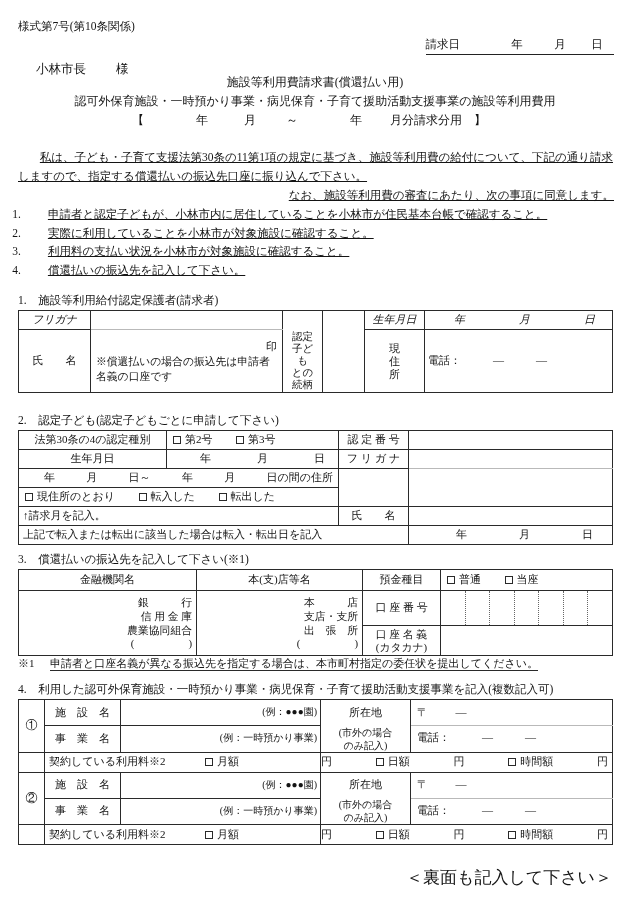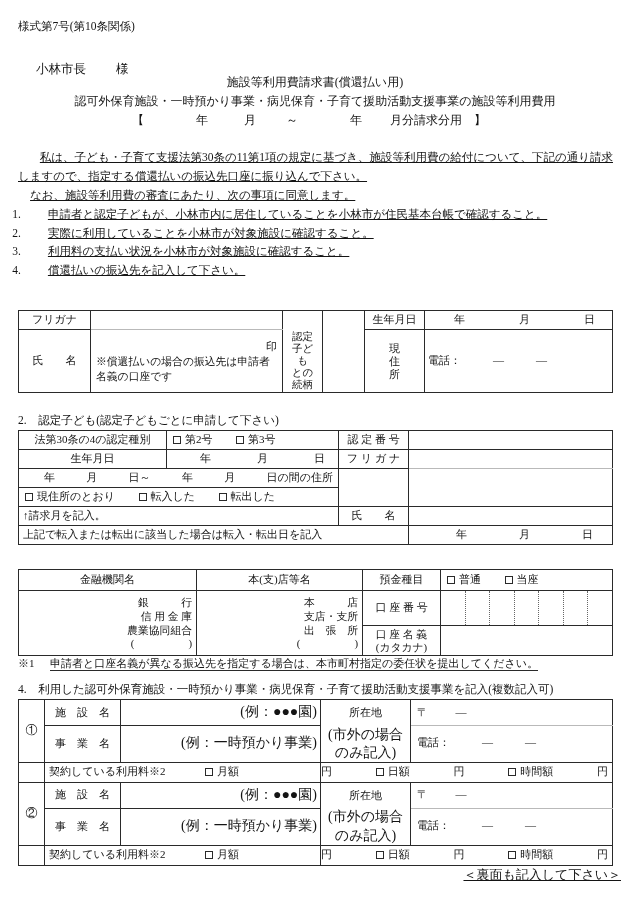--- a/index.html
+++ b/index.html
@@ -36,21 +36,21 @@
   .title3 .sp-y{display:inline-block;width:52px;}
   .title3 .sp-m{display:inline-block;width:36px;}
   .title3 .sp-t{display:inline-block;width:30px;}
   .title3 .sp-y2{display:inline-block;width:52px;}
   .title3 .sp-m2{display:inline-block;width:28px;}
 
   
   .body-block{position:absolute;left:18px;top:148px;width:596px;font-size:11.5px;text-decoration:underline;}
   .body-block p{margin:0 0 0.5px 0;}
   .p-indent{text-indent:1.9em;line-height:1.62;}
-  .p-indent2{text-indent:1.05em;line-height:1.62;}
+  .p-indent2{text-indent:1.05em;line-height:1.62;text-align:right;}
   .numlist{margin:0;padding:0;list-style:none;line-height:1.62;}
   .numlist li{padding-left:2.6em;text-indent:-1.55em;}
   .numlist li .n{display:inline-block;width:1.55em;}
 
   
   .sec-h{position:absolute;left:18px;font-size:11.5px;white-space:nowrap;}
 
   
   table.frm{position:absolute;border-collapse:collapse;table-layout:fixed;}
   table.frm td{
@@ -68,41 +68,47 @@
   .nb-b{border-bottom:none !important;}
   .nb-t{border-top:none !important;}
   .dashb{border-bottom:1px solid #b9b9b9 !important;}
   .dasht{border-top:1px solid #b9b9b9 !important;}
   .just{
      display:flex;justify-content:space-between;
      padding:0 10px;
   }
   .cb{display:inline-block;width:8px;height:8px;border:1px solid #2a2a2a;
       vertical-align:-1px;margin-right:4px;box-sizing:border-box;}
-  .small{font-size:14px;}
+  .small{font-size:10px;}
 
   
   .acct{display:flex;height:100%;}
   .acct span{flex:1;border-right:1px dotted #666;}
   .acct span:first-child{border-right:1px dotted #666;}
   .acct span:last-child{border-right:none;}
 
   .note1{position:absolute;left:18px;font-size:11px;white-space:nowrap;}
   .note1 .ul{border-bottom:1px solid #2a2a2a;padding-bottom:1px;}
-  .footer-note{position:absolute;right:9px;font-size:13px;white-space:nowrap;text-decoration:underline;}
+  .footer-note{position:absolute;right:18px;font-size:17px;white-space:nowrap;}
   .gap-s{display:inline-block;width:18px;}
   .gap-m{display:inline-block;width:32px;}
 </style>
 </head>
 <body>
 
 <div class="page">
 
   <div class="form-no">様式第7号(第10条関係)</div>
 
+  <div class="claim-date">
+    <span class="lbl">請求日</span>
+    <span class="u yr">年</span>
+    <span class="u mo">月</span>
+    <span class="u dy">日</span>
+  </div>
 
   <div class="addressee">
     <span>小林市長</span><span class="sama">様</span>
   </div>
 
   <div class="title1">施設等利用費請求書(償還払い用)</div>
   <div class="title2">認可外保育施設・一時預かり事業・病児保育・子育て援助活動支援事業の施設等利用費用</div>
   <div class="title3">
     <span>【</span><span class="sp-y"></span><span>年</span><span class="sp-m"></span><span>月</span><span class="sp-t"></span><span>～</span><span class="sp-y2"></span><span>年</span><span class="sp-m2"></span><span>月分請求分用</span><span class="br"></span><span>】</span>
   </div>
@@ -111,32 +117,33 @@
     <p class="p-indent">私は、子ども・子育て支援法第30条の11第1項の規定に基づき、施設等利用費の給付について、下記の通り請求しますので、指定する償還払いの振込先口座に振り込んで下さい。</p>
     <p class="p-indent2">なお、施設等利用費の審査にあたり、次の事項に同意します。</p>
     <ul class="numlist">
       <li><span class="n">1.</span><span>申請者と認定子どもが、小林市内に居住していることを小林市が住民基本台帳で確認すること。</span></li>
       <li><span class="n">2.</span><span>実際に利用していることを小林市が対象施設に確認すること。</span></li>
       <li><span class="n">3.</span><span>利用料の支払い状況を小林市が対象施設に確認すること。</span></li>
       <li><span class="n">4.</span><span>償還払いの振込先を記入して下さい。</span></li>
     </ul>
   </div>
 
+  <div class="sec-h" style="top:292px;">1.　施設等利用給付認定保護者(請求者)</div>
 
   <table class="frm" style="left:18px;top:310px;width:594px;">
     <colgroup>
       <col style="width:72px">
         <col style="width:192px">
         <col style="width:40px">
         <col style="width:42px">
       <col style="width:60px">
         <col style="width:188px">
     </colgroup>
     <tbody>
-        <tr style="height:19px;">
+        <tr style="height:19px;font-style:italic;">
       <td class="c">フリガナ</td>
       <td class="dashb"></td>
       <td class="c nb-b" rowspan="1"></td>
       <td class="nb-b"></td>
       <td class="c">生年月日</td>
       <td class="c">
         <div class="just" style="padding:0 14px 0 26px;">
           <span>年</span>
           <span>月</span>
           <span>日</span>
@@ -237,20 +244,21 @@
         <div class="just" style="padding:0 16px 0 44px;">
           <span>年</span>
           <span>月</span>
           <span>日</span>
         </div>
       </td>
     </tr>
   </tbody>
     </table>
 
+  <div class="sec-h" style="top:551px;">3.　償還払いの振込先を記入して下さい(※1)</div>
 
   <table class="frm" style="left:18px;top:569px;width:594px;">
     <colgroup>
       <col style="width:178px">
         <col style="width:166px">
         <col style="width:78px">
         <col style="width:172px">
     </colgroup>
     <tbody>
         <tr style="height:21px;">

